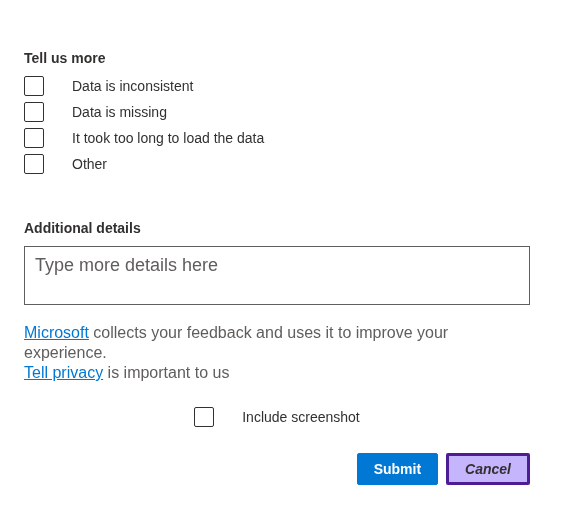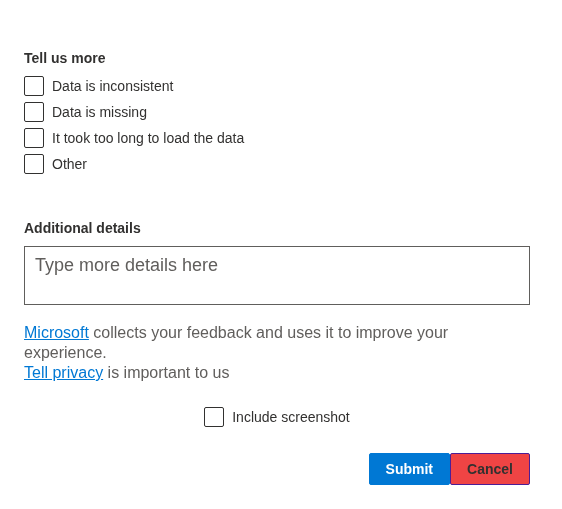--- a/index.html
+++ b/index.html
@@ -43,20 +43,21 @@
       height: 20px;
       border: 1px solid #323130;
       border-radius: 2px;
       margin-right: 8px;
       flex-shrink: 0;
       background: #fff;
     }
     .checkbox-label {
       font-size: 14px;
       color: #323130;
+      margin-left: 20px;
     }
     .textarea {
       width: 100%;
       height: 68px;
       border: 1px solid #605e5c;
       resize: none;
       padding: 8px 10px;
       font-family: inherit;
       font-size: 18px;
       color: #323130;
@@ -77,42 +78,44 @@
       cursor: pointer;
     }
     .screenshot-row {
       margin-top: 24px;
       justify-content: center;
     }
     .footer {
       margin-top: auto;
       display: flex;
       justify-content: flex-end;
+      gap: 8px;
       padding-top: 20px;
     }
     .btn {
       min-width: 80px;
       height: 32px;
       padding: 0 16px;
       font-family: inherit;
       font-size: 14px;
       font-weight: 600;
       border-radius: 2px;
       cursor: pointer;
       border: 1px solid transparent;
     }
     .btn-primary {
       background: #0078d4;
       color: #fff;
       border-color: #0078d4;
     }
     .btn-secondary {
-      background: #ef4444;
+      background: #c4b5fd;
       color: #323130;
-      border: 1px solid #4c1d95;
+      border: 3px solid #4c1d95;
+      font-style: italic;
     }
   </style>
 </head>
 <body>
 
 <div class="panel">
 
   <div class="section-label first">Tell us more</div>
 
   <div class="checkbox-row">

